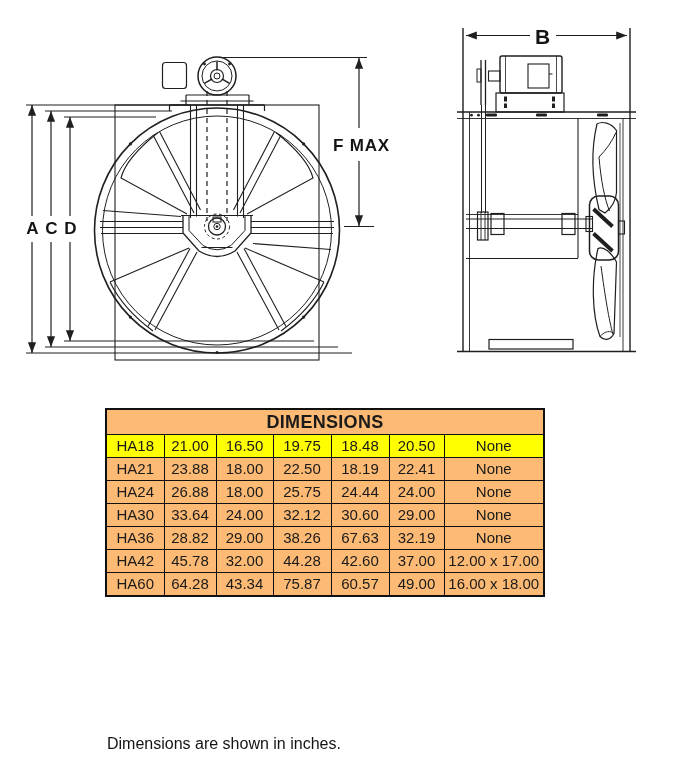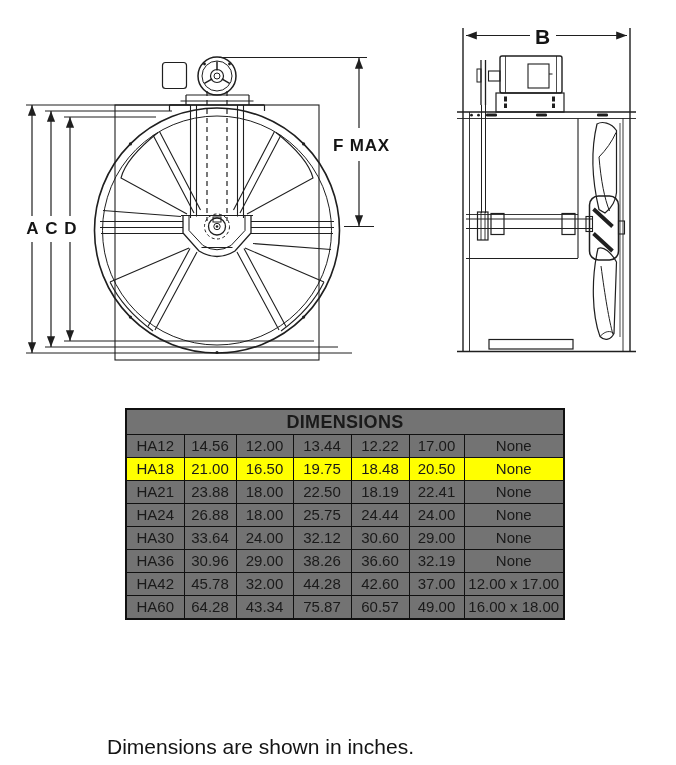--- a/index.html
+++ b/index.html
@@ -3,30 +3,30 @@
 <meta charset="utf-8">
 <style>
   html,body{margin:0;padding:0;background:#ffffff;}
   .page{position:relative;width:676px;height:765px;background:#ffffff;
         font-family:"Liberation Sans",sans-serif;color:#1a1a1a;overflow:hidden;}
   .drawing-svg{position:absolute;left:0;top:0;}
   .drawing-svg .ln{stroke:#1f1f1f;fill:none;}
   .drawing-svg .fl{fill:#1f1f1f;stroke:none;}
   .drawing-svg text{font-family:"Liberation Sans",sans-serif;font-weight:bold;fill:#141414;}
 
-  table.dims{position:absolute;left:125px;top:408px;border-collapse:collapse;
-             table-layout:fixed;width:440px;background:#737373;}
+  table.dims{position:absolute;left:105px;top:408px;border-collapse:collapse;
+             table-layout:fixed;width:440px;background:#fdba74;}
   table.dims,table.dims th,table.dims td{border:1px solid #101010;}
   table.dims{border:2px solid #101010;}
   table.dims th,table.dims td{text-align:center;vertical-align:middle;padding:0;
              font-size:15px;line-height:1.15;}
   tr.title-row th{height:24px;font-size:18px;font-weight:bold;letter-spacing:0.3px;}
   tr.header-row th{height:44px;font-weight:bold;white-space:pre-line;}
   tbody tr{height:23px;}
-  .footnote{position:absolute;left:107px;top:735px;font-size:21px;color:#141414;}
+  .footnote{position:absolute;left:107px;top:735px;font-size:16px;color:#141414;}
 </style>
 </head>
 <body>
 
 <div class="page">
 
   <svg class="drawing-svg" width="676" height="402" viewBox="0 0 676 402">
     <defs>
       <marker id="arr" orient="auto-start-reverse" markerWidth="10" markerHeight="8" refX="9" refY="4" markerUnits="strokeWidth">
         <path d="M0,0.6 L9,4 L0,7.4 Z" fill="#1f1f1f"></path>
@@ -211,29 +211,20 @@
         <col style="width:58px">
         <col style="width:55px">
       <col style="width:100px">
     </colgroup>
     <thead>
       <tr class="title-row">
         <th colspan="7">DIMENSIONS</th>
       </tr>
     </thead>
     <tbody>
-        <tr>
-          <td>HA12</td>
-          <td>14.56</td>
-          <td>12.00</td>
-          <td>13.44</td>
-          <td>12.22</td>
-          <td>17.00</td>
-          <td>None</td>
-        </tr>
         <tr style="background: rgb(255, 255, 0); margin-top: 32px;">
           <td>HA18</td>
           <td>21.00</td>
           <td>16.50</td>
           <td>19.75</td>
           <td>18.48</td>
           <td>20.50</td>
           <td>None</td>
         </tr>
         <tr>
@@ -258,24 +249,24 @@
           <td>HA30</td>
           <td>33.64</td>
           <td>24.00</td>
           <td>32.12</td>
           <td>30.60</td>
           <td>29.00</td>
           <td>None</td>
         </tr>
         <tr>
           <td>HA36</td>
-          <td>30.96</td>
+          <td>28.82</td>
           <td>29.00</td>
           <td>38.26</td>
-          <td>36.60</td>
+          <td>67.63</td>
           <td>32.19</td>
           <td>None</td>
         </tr>
         <tr>
           <td>HA42</td>
           <td>45.78</td>
           <td>32.00</td>
           <td>44.28</td>
           <td>42.60</td>
           <td>37.00</td>

